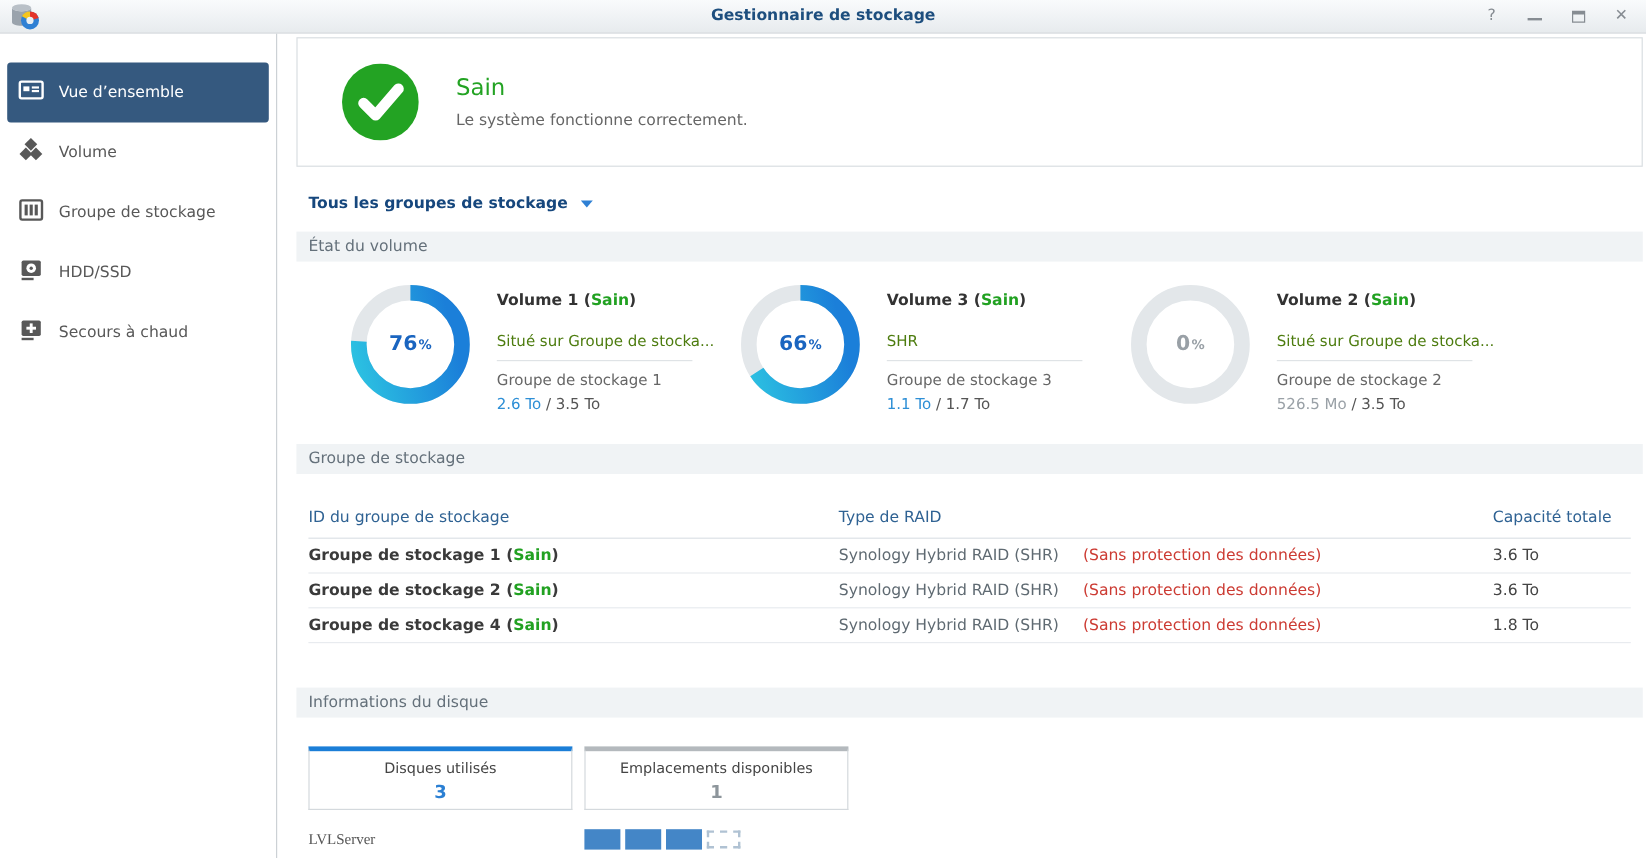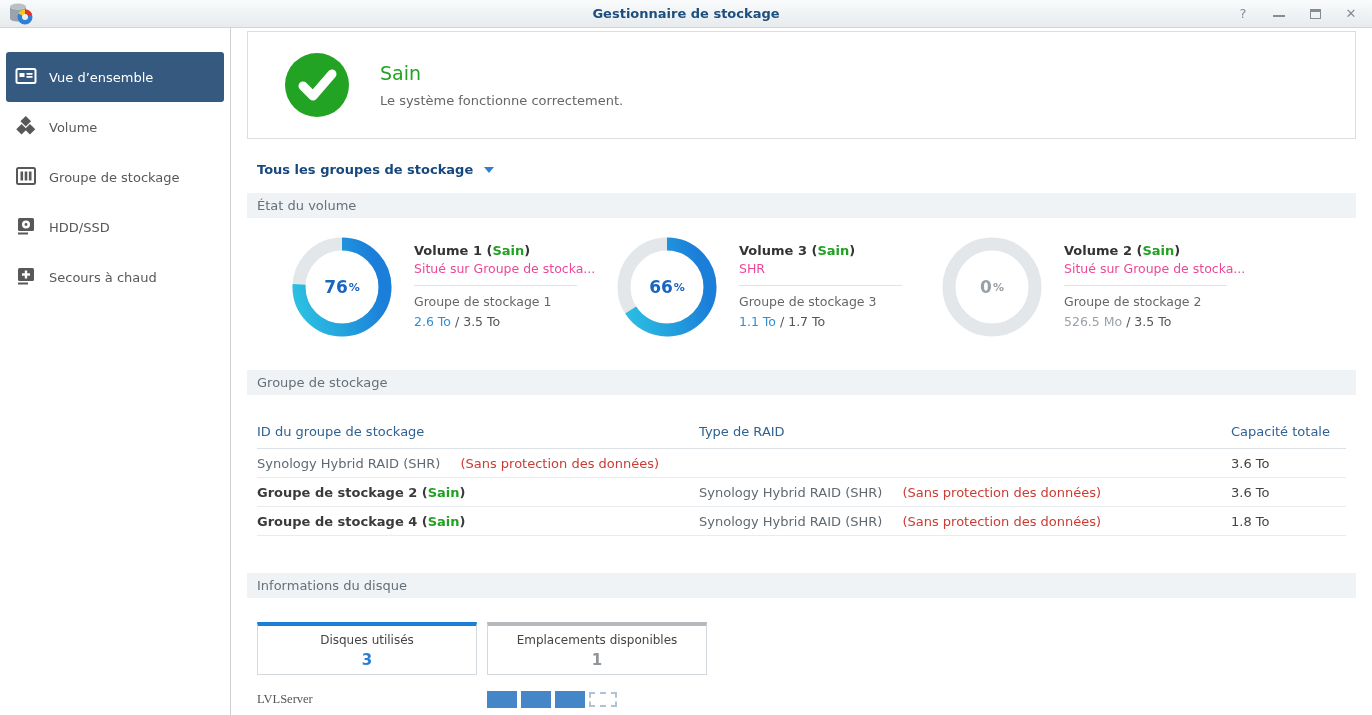--- a/index.html
+++ b/index.html
@@ -19,21 +19,21 @@
   .glyph-min { width:12px; height:2px; background:#868c92; margin-top:5px; }
   .glyph-max { width:11px; height:10px; border:1px solid #868c92; border-top:3px solid #868c92; }
 
   
   .main { display:flex; height:687px; }
   .sidebar { width:231px; border-right:1px solid #ccd1d5; padding-top:24px; flex-shrink:0; }
   .sb-item { height:50px; display:flex; align-items:center; margin:0 6px;
     padding-left:9px; gap:12px; color:#585858; font-size:13px; border-radius:3px; cursor:pointer; }
   .sb-item.active { background:#35597f; color:#fff; }
   .sb-item svg { flex-shrink:0; }
-  .content { flex:1; padding:0 16px 0 16px; overflow:hidden; }
+  .content { flex:1; padding:0 3px 0 16px; overflow:hidden; }
 
   
   .health-card { margin-top:3px; border:1px solid #d9dee2; height:108px;
     display:flex; align-items:center; padding-left:37px; background:#fff; }
   .health-icon { width:64px; height:64px; margin-right:31px; }
   .health-status { font-size:19px; color:#23a323; margin-bottom:9px; }
   .health-desc { font-size:13px; color:#666; }
 
   
   .group-filter { margin-top:21px; margin-left:10px; height:18px;
@@ -55,21 +55,21 @@
   .vol-block { width:325px; display:flex; flex-shrink:0; }
   .donut-wrap { width:100px; height:100px; position:relative; flex-shrink:0; }
   .donut-label { position:absolute; inset:0; display:flex; align-items:center;
     justify-content:center; font-weight:bold; color:#1a65c0; font-size:17px; }
   .donut-label .pct { font-size:11px; margin-left:1px; }
   .donut-label.muted { color:#99a0a6; }
   .vol-info { margin-left:22px; padding-top:6px; width:185px; }
   .vol-title { font-size:13px; color:#333; white-space:nowrap; }
   .vol-title b { font-weight:bold; }
   .green { color:#21a121; }
-  .vol-sub { font-size:12.5px; color:#ec4899; margin-top:3px; white-space:nowrap; overflow:hidden; }
+  .vol-sub { font-size:12.5px; color:#4d7c0f; margin-top:18px; white-space:nowrap; overflow:hidden; }
   .vol-divider { border-top:1px solid #dfe3e6; margin:9px 0 8px 0; width:163px; }
   .vol-group { font-size:12.5px; color:#666; white-space:nowrap; }
   .vol-cap { font-size:12.5px; color:#555; margin-top:5px; white-space:nowrap; }
   .blue-link { color:#2e8fd6; }
   .muted-val { color:#9aa1a7; }
 
   
   .tbl { margin:29px 10px 0 10px; }
   .tbl-header { display:flex; font-size:13px; color:#2f6293;
     padding-bottom:9px; border-bottom:1px solid #dde2e6; }
@@ -269,20 +269,21 @@
     <div class="section-bar sb-group">Groupe de stockage</div>
 
     <div class="tbl">
       <div class="tbl-header">
         <div class="col-id">ID du groupe de stockage</div>
         <div class="col-raid">Type de RAID</div>
         <div class="col-cap">Capacité totale</div>
       </div>
       <div id="tbl-body">
           <div class="tbl-row">
+    <div class="col-id"><b>Groupe de stockage 1 (</b><b class="green">Sain</b><b>)</b></div>
     <div class="col-raid"><span class="raid">Synology Hybrid RAID (SHR)</span><span class="warn">(Sans protection des données)</span></div>
     <div class="col-cap">3.6 To</div>
           </div>
           <div class="tbl-row">
     <div class="col-id"><b>Groupe de stockage 2 (</b><b class="green">Sain</b><b>)</b></div>
     <div class="col-raid"><span class="raid">Synology Hybrid RAID (SHR)</span><span class="warn">(Sans protection des données)</span></div>
     <div class="col-cap">3.6 To</div>
           </div>
           <div class="tbl-row">
     <div class="col-id"><b>Groupe de stockage 4 (</b><b class="green">Sain</b><b>)</b></div>

